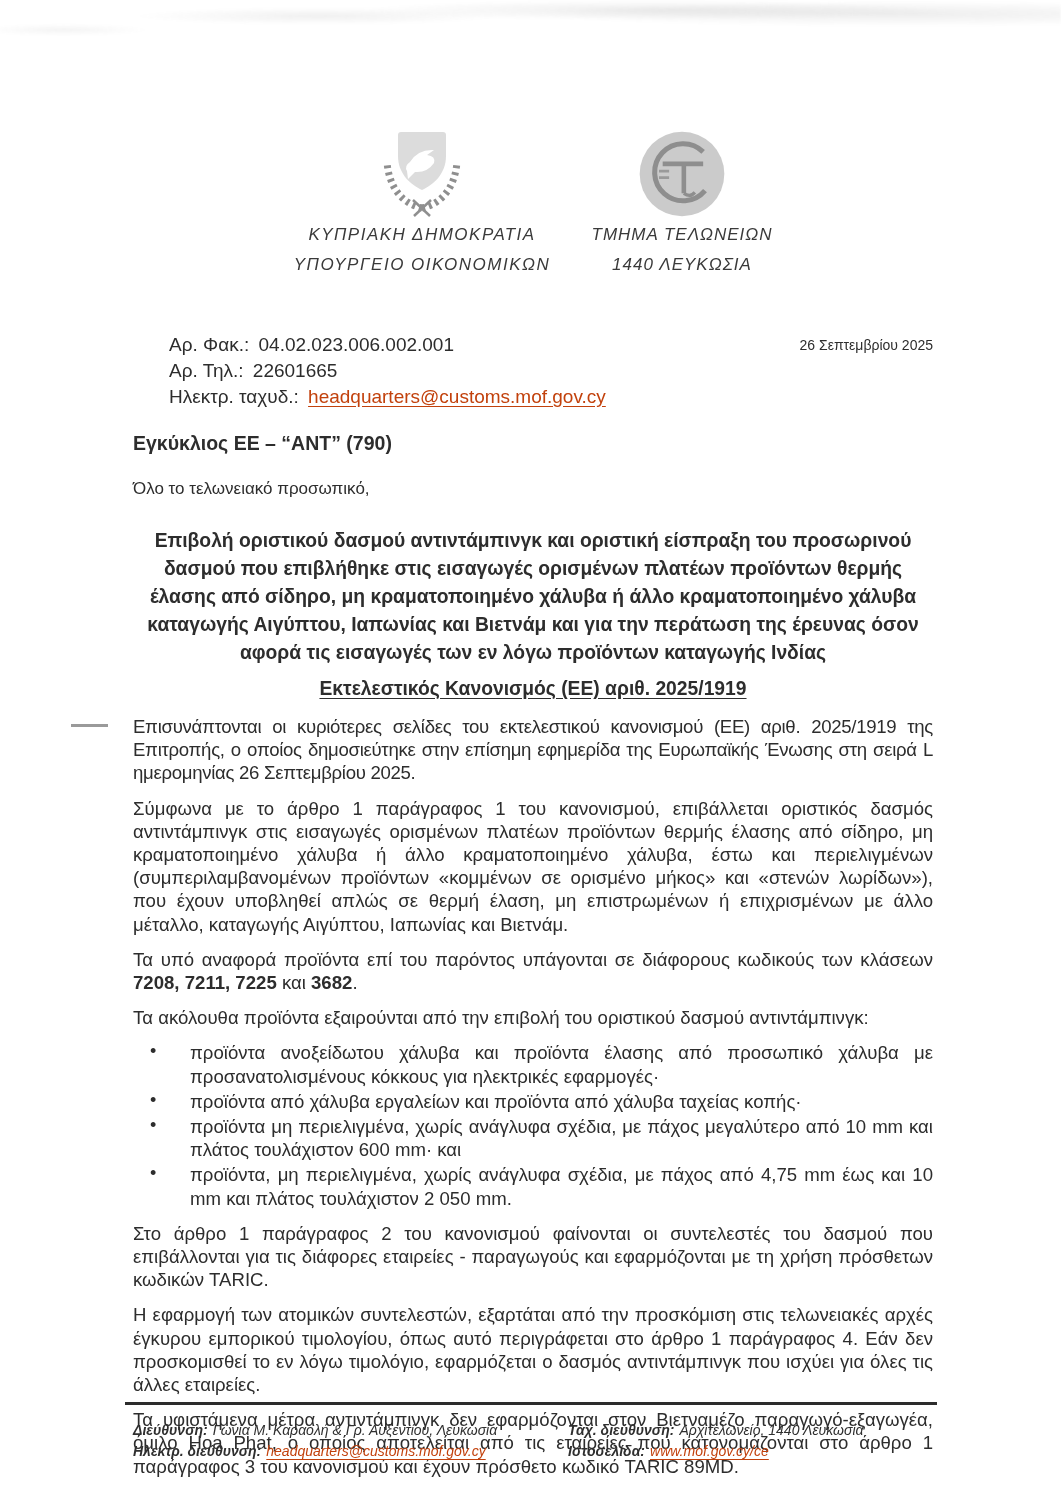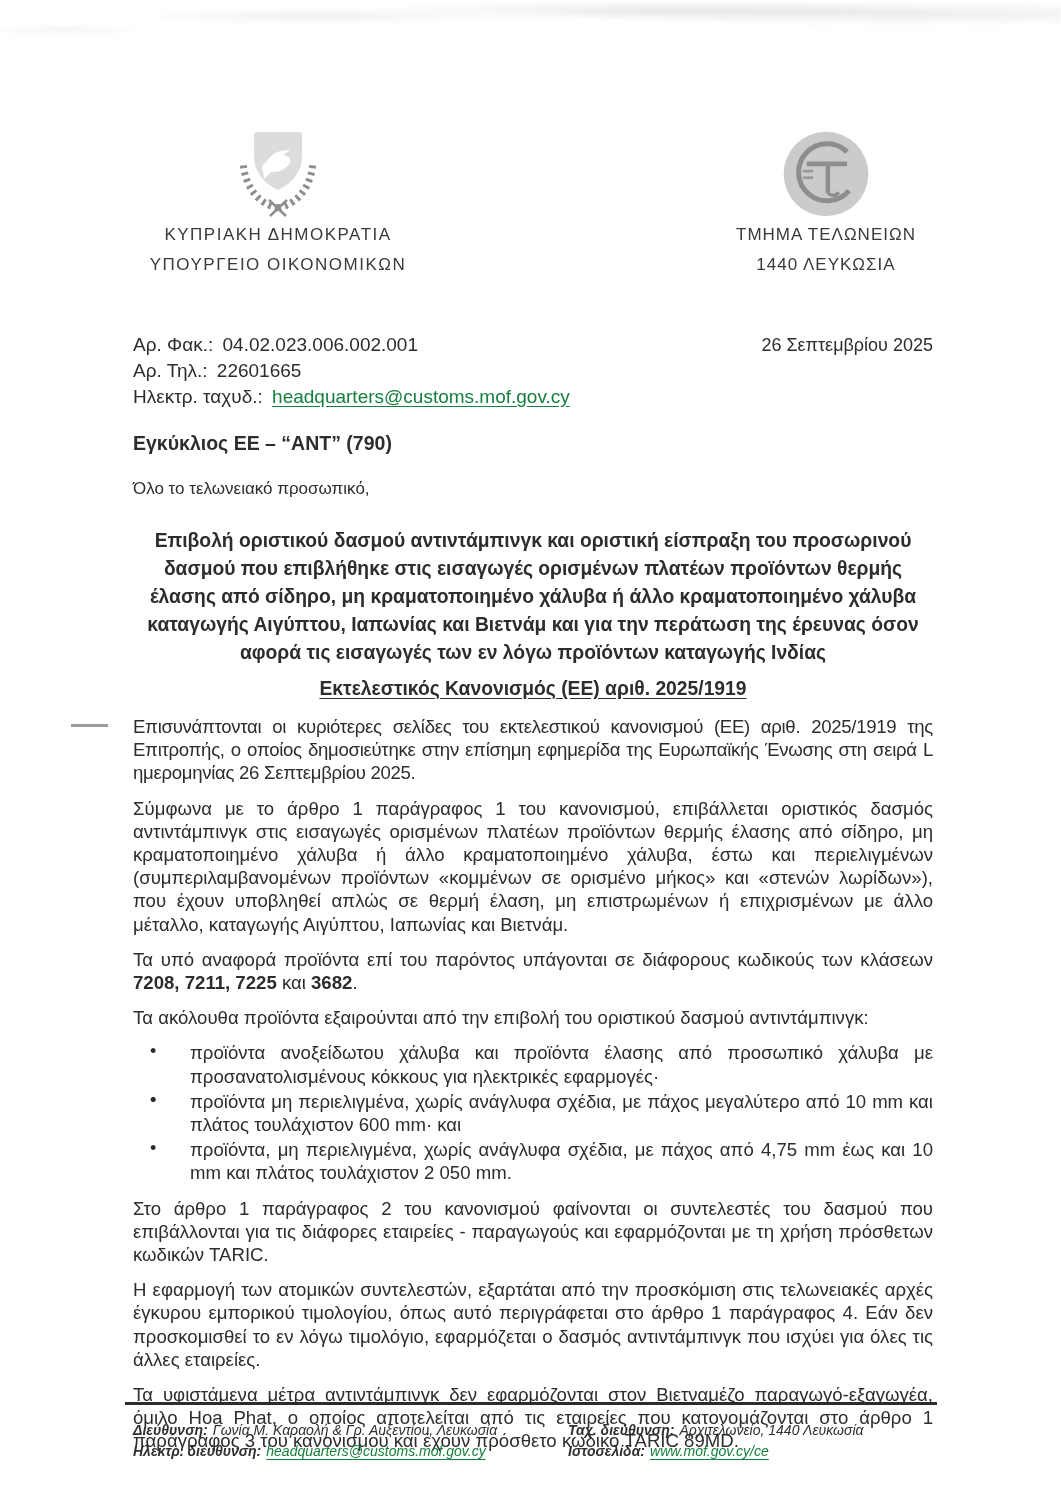--- a/index.html
+++ b/index.html
@@ -17,33 +17,33 @@
     background:
       radial-gradient(ellipse 420px 14px at 62% 22%, rgba(110,110,110,.13), transparent 70%),
       radial-gradient(ellipse 520px 18px at 85% 30%, rgba(110,110,110,.12), transparent 70%),
       radial-gradient(ellipse 260px 12px at 30% 35%, rgba(110,110,110,.10), transparent 70%),
       radial-gradient(ellipse 120px 8px at 6% 65%, rgba(110,110,110,.08), transparent 70%);
     filter:blur(1px);
     pointer-events:none;
   }
   .content{position:absolute;left:133px;top:0;width:800px;}
   
-  .header{display:flex;justify-content:space-between;margin-top:128px;}
+  .header{display:flex;justify-content:center;margin-top:128px;font-style:italic;}
   .header-col{text-align:center;}
   .header-left{width:290px;}
   .header-right{width:230px;margin-right:-8px;}
   .emblem-wrap{height:92px;display:flex;align-items:flex-start;justify-content:center;}
   .org-line{font-size:17px;line-height:30px;letter-spacing:1.5px;color:#3a3a3a;}
   .header-right .org-line{letter-spacing:1px;}
   
   .ref-row{display:flex;justify-content:space-between;margin-top:52px;}
-  .ref-block{font-size:19px;line-height:26px;}
+  .ref-block{font-size:19px;line-height:26px;margin-left:36px;}
   .ref-line .lbl{margin-right:4px;}
-  .date{font-size:18px;line-height:26px;}
-  a.link, .u{color:#15803d;text-decoration:underline;text-underline-offset:3px;}
+  .date{font-size:14px;line-height:26px;}
+  a.link, .u{color:#c2410c;text-decoration:underline;text-underline-offset:3px;}
   
   .circular-title{margin-top:22px;font-size:19.5px;font-weight:bold;}
   .salutation{margin-top:24px;font-size:17px;}
   .subject{margin-top:28px;font-weight:bold;font-size:19.3px;line-height:28px;text-align:center;}
   .reg-heading{margin-top:8px;text-align:center;font-size:19.3px;font-weight:bold;line-height:28px;}
   .reg-heading span{text-decoration:underline;text-underline-offset:3px;}
   
   .para{margin-top:12px;font-size:18.6px;line-height:23.2px;text-align:justify;position:relative;}
   .para.condensed{letter-spacing:-0.3px;}
   .margin-dash{position:absolute;left:-62px;top:9px;width:37px;height:3px;background:#9a9a9a;}
@@ -145,20 +145,21 @@
 
     <div class="para">Τα ακόλουθα προϊόντα εξαιρούνται από την επιβολή του οριστικού δασμού αντιντάμπινγκ:</div>
 
     <ul class="bullets">
       <li>
         <span class="bullet">•</span>
         <span>προϊόντα ανοξείδωτου χάλυβα και προϊόντα έλασης από προσωπικό χάλυβα με προσανατολισμένους κόκκους για ηλεκτρικές εφαρμογές·</span>
       </li>
       <li>
         <span class="bullet">•</span>
+        <span>προϊόντα από χάλυβα εργαλείων και προϊόντα από χάλυβα ταχείας κοπής·</span>
       </li>
       <li>
         <span class="bullet">•</span>
         <span>προϊόντα μη περιελιγμένα, χωρίς ανάγλυφα σχέδια, με πάχος μεγαλύτερο από 10 mm και πλάτος τουλάχιστον 600 mm· και</span>
       </li>
       <li>
         <span class="bullet">•</span>
         <span>προϊόντα, μη περιελιγμένα, χωρίς ανάγλυφα σχέδια, με πάχος από 4,75 mm έως και 10 mm και πλάτος τουλάχιστον 2 050 mm.</span>
       </li>
     </ul>

